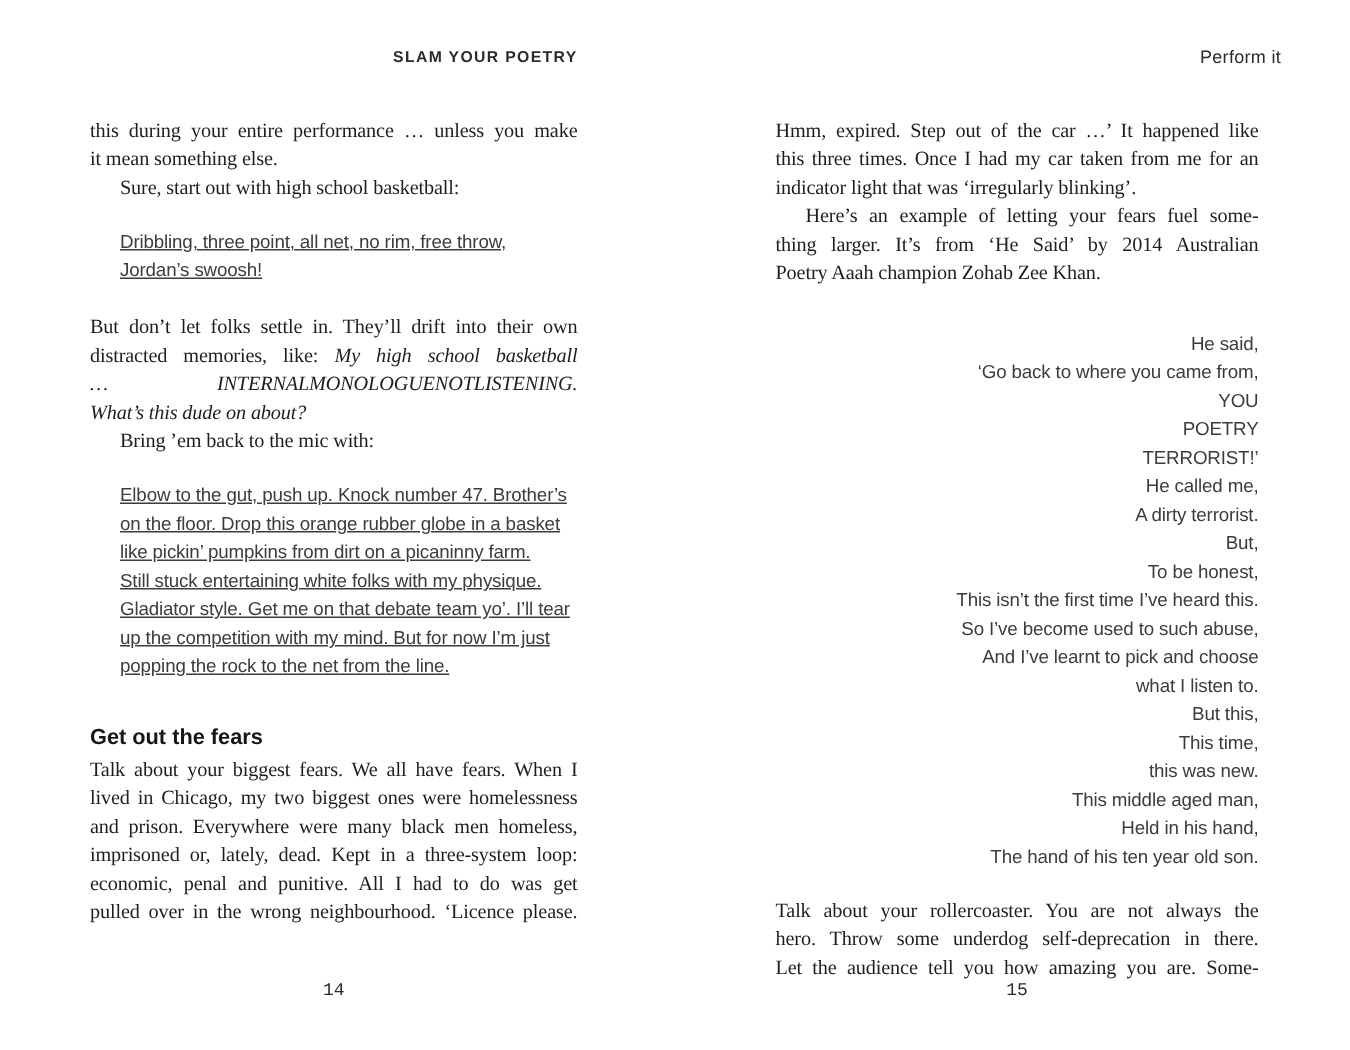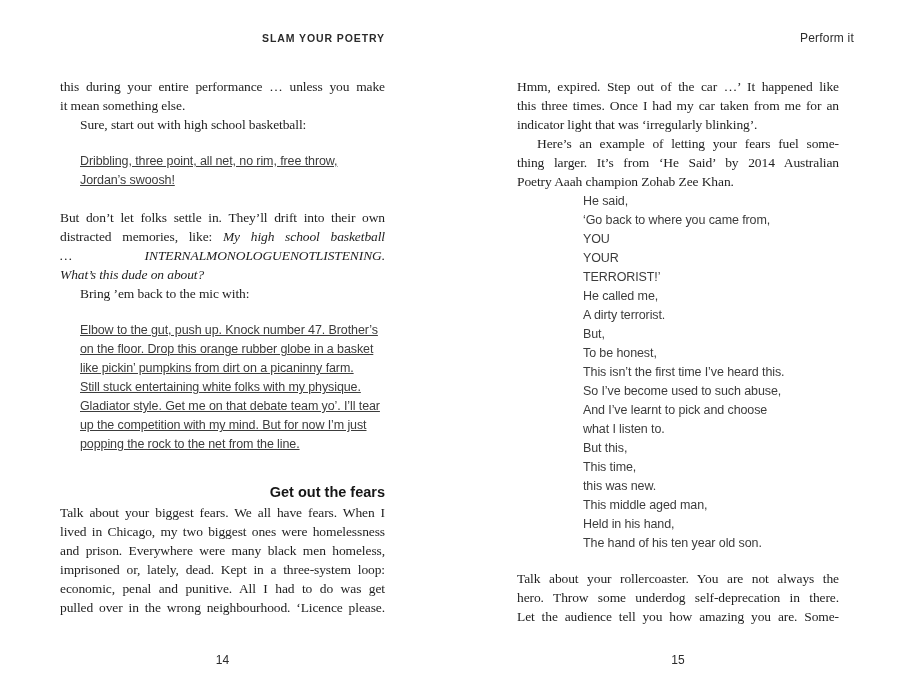--- a/index.html
+++ b/index.html
@@ -33,35 +33,34 @@
   .jl { text-align: justify; text-align-last: justify; }
   .ind { padding-left: 20px; }
 
   .block.quote, .block.poem {
     font-family: "Liberation Sans", sans-serif;
     font-size: 12.5px;
     letter-spacing: -0.1px;
     color: #3c3c3c;
   }
   .block.quote { padding-left: 20px; margin: 18px 0; text-decoration: underline; }
-  .block.poem  { margin: 1px 0 16px 66px; }
+  .block.poem  { margin: 29px 0 16px 66px; text-align: right; }
 
   .block.heading {
     font-family: "Liberation Sans", sans-serif;
     font-weight: 700;
     font-size: 14.5px;
     line-height: 21px;
     letter-spacing: 0;
     color: #161616;
     margin-top: 28px;
-    text-align: right;
   }
 
   .page-number {
-    font-family: Liberation Sans, sans-serif;
+    font-family: Liberation Mono, monospace;
     font-size: 12px;
     color: #2b2b2b;
     text-align: center;
   }
 </style>
 </head>
 <body>
 
 <div class="col running-head rh-left" style="left:60px; top:32px; width:325px;">SLAM YOUR POETRY</div>
 
@@ -112,21 +111,21 @@
       <div class="line jl">this three times. Once I had my car taken from me for an</div>
       <div class="line">indicator light that was ‘irregularly blinking’.</div>
       <div class="line jl ind">Here’s an example of letting your fears fuel some-</div>
       <div class="line jl">thing larger. It’s from ‘He Said’ by 2014 Australian</div>
       <div class="line">Poetry Aaah champion Zohab Zee Khan.</div>
     </div>
     <div class="block poem">
       <div class="line">He said,</div>
       <div class="line">‘Go back to where you came from,</div>
       <div class="line">YOU</div>
-      <div class="line">YOUR</div>
+      <div class="line">POETRY</div>
       <div class="line">TERRORIST!’</div>
       <div class="line">He called me,</div>
       <div class="line">A dirty terrorist.</div>
       <div class="line">But,</div>
       <div class="line">To be honest,</div>
       <div class="line">This isn’t the first time I’ve heard this.</div>
       <div class="line">So I’ve become used to such abuse,</div>
       <div class="line">And I’ve learnt to pick and choose</div>
       <div class="line">what I listen to.</div>
       <div class="line">But this,</div>

